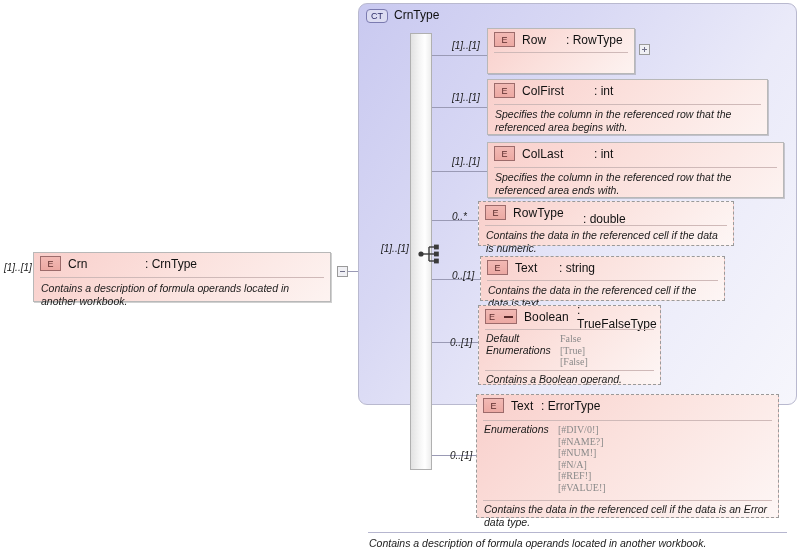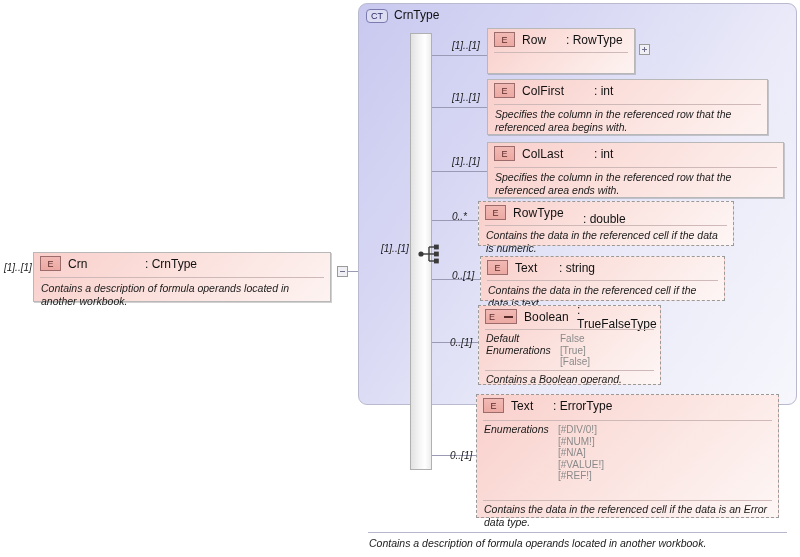--- a/index.html
+++ b/index.html
@@ -108,21 +108,21 @@
     line-height: 11.5px;
   }
   .facet-row { display: flex; }
   .facet-key {
     font-style: italic;
     color: #1a1a1a;
     width: 74px;
     flex: none;
     font-size: 10.5px;
   }
-  .facet-vals { color: #8a8a8a; }
+  .facet-vals { color: #8a8a8a; font-family: Liberation Serif, serif; }
 
   
   .card-label {
     position: absolute;
     font-style: italic;
     font-size: 10px;
     color: #1a1a1a;
     white-space: nowrap;
     font-family: Liberation Sans, sans-serif;
   }
@@ -365,42 +365,46 @@
 
   <div class="rule" style="top:64px;"></div>
   <div class="annot" style="top:67px;">Contains a Boolean operand.</div>
 </div>
 
 <div class="card-label" style="left:450px; top:450px;">0..[1]</div>
 <div class="card dashed" style="left:476px; top:394px; width:303px; height:124px;">
   <div class="card-head">
     <span class="elem-icon">E</span>
     <span class="elem-name">Text</span>
-    <span class="elem-type" style="left:76px;">: ErrorType</span>
+    <span class="elem-type" style="left:64px;">: ErrorType</span>
   </div>
   <div class="rule" style="top:25px;"></div>
 
   <div class="facets" style="top:29px;">
     <div class="facet-row">
       <span class="facet-key">Enumerations</span>
       <span class="facet-vals">[#DIV/0!]</span>
     </div>
     <div class="facet-row">
       <span class="facet-key"></span>
+      <span class="facet-vals">[#NAME?]</span>
+    </div>
+    <div class="facet-row">
+      <span class="facet-key"></span>
       <span class="facet-vals">[#NUM!]</span>
     </div>
     <div class="facet-row">
       <span class="facet-key"></span>
       <span class="facet-vals">[#N/A]</span>
     </div>
     <div class="facet-row">
       <span class="facet-key"></span>
+      <span class="facet-vals">[#REF!]</span>
+    </div>
+    <div class="facet-row">
+      <span class="facet-key"></span>
       <span class="facet-vals">[#VALUE!]</span>
-    </div>
-    <div class="facet-row">
-      <span class="facet-key"></span>
-      <span class="facet-vals">[#REF!]</span>
     </div>
   </div>
 
   <div class="rule" style="top:105px;"></div>
   <div class="annot" style="top:108px;">Contains the data in the referenced cell if the data is an Error data type.</div>
 </div>
 
 </body></html>

